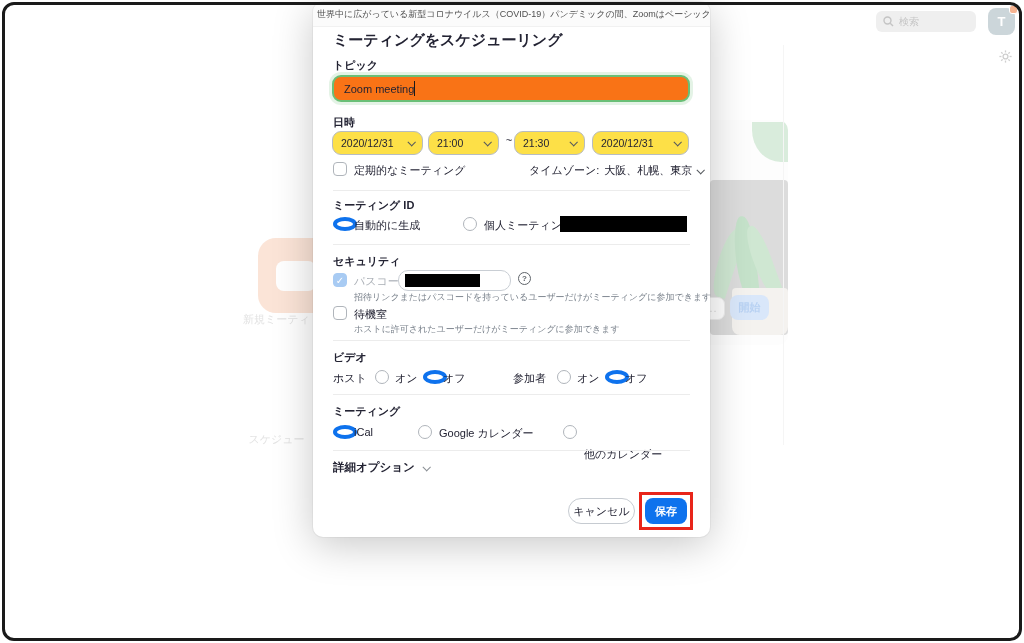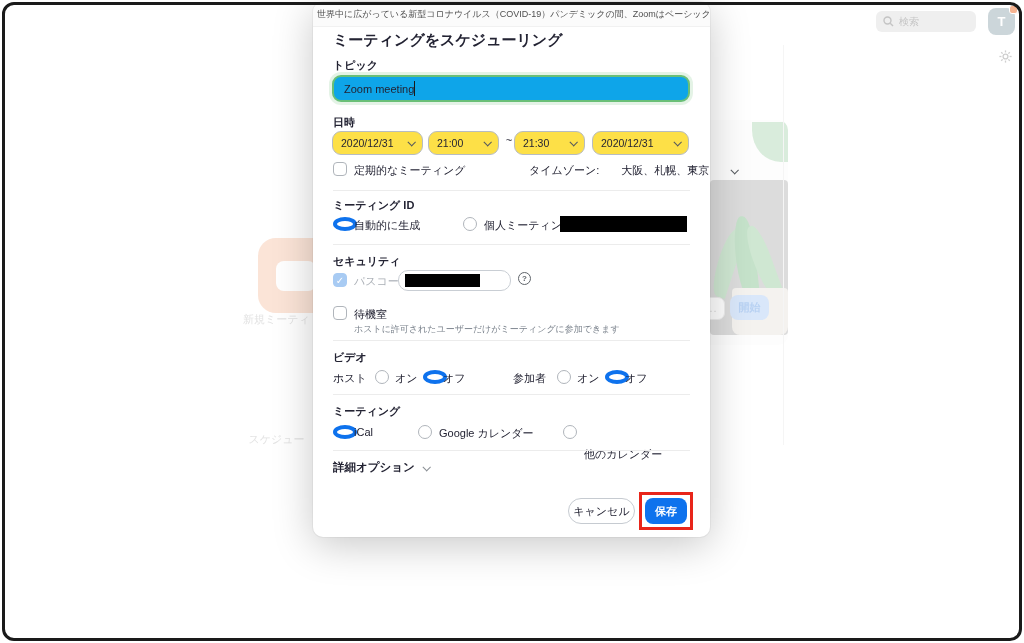--- a/index.html
+++ b/index.html
@@ -29,21 +29,21 @@
   .start-btn { position:absolute; left:730px; top:295px; width:39px; height:25px; border-radius:8px; background:#d9e7fa; color:#b9d2f3; font-size:11px; font-weight:bold; text-align:center; line-height:25px; }
   .vline { position:absolute; left:783px; top:45px; width:1px; height:400px; background:#f5f5f5; }
 
   
   #dialog { position:absolute; left:313px; top:2px; width:397px; height:535px; background:#fff; border-radius:10px; box-shadow:0 8px 40px rgba(0,0,0,.22), 0 0 0 1px rgba(0,0,0,.04); z-index:10; }
   .banner { position:absolute; left:0; top:0; width:397px; height:25px; background:#fbfbfb; border-bottom:1px solid #f1f1f1; border-radius:10px 10px 0 0; font-size:9px; color:#4f4f4f; line-height:25px; padding-left:4px; white-space:nowrap; overflow:hidden; }
   .dlg-title { position:absolute; left:20px; top:29px; font-size:15px; font-weight:bold; color:#232333; }
   .sec-label { position:absolute; left:20px; font-size:11px; font-weight:bold; color:#232333; }
   .divider { position:absolute; left:20px; width:357px; height:1px; background:#ececec; }
 
-  .topic-input { position:absolute; left:19px; top:73px; width:358px; height:27px; border:2px solid #6abf77; box-shadow:0 0 0 3px rgba(106,191,119,.18); border-radius:9px; font-size:11px; color:#232333; padding:0 10px; outline:none; font-family:inherit; background:#0ea5e9; }
+  .topic-input { position:absolute; left:19px; top:73px; width:358px; height:27px; border:2px solid #6abf77; box-shadow:0 0 0 3px rgba(106,191,119,.18); border-radius:9px; font-size:11px; color:#232333; padding:0 10px; outline:none; font-family:inherit; background:#f97316; }
   .caret { position:absolute; left:101px; top:79px; width:1px; height:15px; background:#1a1a1a; }
 
   .sel { position:absolute; top:129px; height:24px; border:1.5px solid #b7bcc2; border-radius:9px; display:flex; align-items:center; justify-content:space-between; padding:0 8px; font-size:10.5px; color:#232333; background:#fde047; cursor:pointer; }
   .chev { width:6px; height:6px; border-right:1.5px solid #55595e; border-bottom:1.5px solid #55595e; transform:rotate(45deg) translateY(-1px); flex:0 0 auto; }
   .tilde { position:absolute; left:190px; top:132px; width:12px; text-align:center; font-size:11px; color:#232333; }
 
   .cb { position:absolute; width:14px; height:14px; border:1.5px solid #b0b5bb; border-radius:4px; background:#fff; }
   .cb.checked-dis { background:#a8cbf3; border-color:#a8cbf3; color:#fff; font-size:10px; line-height:13px; text-align:center; }
   .radio { position:absolute; width:14px; height:14px; border-radius:50%; border:1.5px solid #b0b5bb; background:#fff; }
   .radio.sel { border:4.5px solid #0e72ed; }
@@ -136,21 +136,21 @@
     <div class="sel" style="left:201px; width:71px;">
       <span>21:30</span>
         <span class="chev"></span>
     </div>
     <div class="sel" style="left:279px; width:97px;">
       <span>2020/12/31</span>
         <span class="chev"></span>
     </div>
     <div class="cb" style="left:20px; top:160px;"></div>
     <div class="lbl" style="left:41px; top:161px;">定期的なミーティング</div>
-    <div class="lbl" style="left:216px; top:161px; display:flex; align-items:center; gap:22px;">
+    <div class="lbl" style="left:216px; top:161px; display:flex; align-items:center; gap:5px;">
       <span>タイムゾーン:</span>
       <span>大阪、札幌、東京</span>
       <span class="chev"></span>
     </div>
     <div class="divider" style="top:188px;"></div>
 
     <div class="sec-label" style="top:196px;">ミーティング ID</div>
     <div class="radio sel" style="left:20px; top:215px;"></div>
     <div class="lbl" style="left:41px; top:216px;">自動的に生成</div>
     <div class="radio" style="left:150px; top:215px;"></div>
@@ -158,20 +158,21 @@
     <div class="redact" style="left:247px; top:214px; width:127px; height:16px;"></div>
     <div class="divider" style="top:242px;"></div>
 
     <div class="sec-label" style="top:252px;">セキュリティ</div>
     <div class="cb checked-dis" style="left:20px; top:271px;">✓</div>
     <div class="lbl gray" style="left:41px; top:272px;">パスコード</div>
     <div class="pass-field">
       <div class="redact" style="left:6px; top:3px; width:75px; height:13px;"></div>
     </div>
     <div class="help-icon">?</div>
+    <div class="help-text" style="top:289px;">招待リンクまたはパスコードを持っているユーザーだけがミーティングに参加できます</div>
     <div class="cb" style="left:20px; top:304px;"></div>
     <div class="lbl" style="left:41px; top:305px;">待機室</div>
     <div class="help-text" style="top:321px;">ホストに許可されたユーザーだけがミーティングに参加できます</div>
     <div class="divider" style="top:338px;"></div>
 
     <div class="sec-label" style="top:348px;">ビデオ</div>
     <div class="lbl" style="left:20px; top:369px;">ホスト</div>
     <div class="radio" style="left:62px; top:368px;"></div>
     <div class="lbl" style="left:82px; top:369px;">オン</div>
     <div class="radio sel" style="left:110px; top:368px;"></div>

